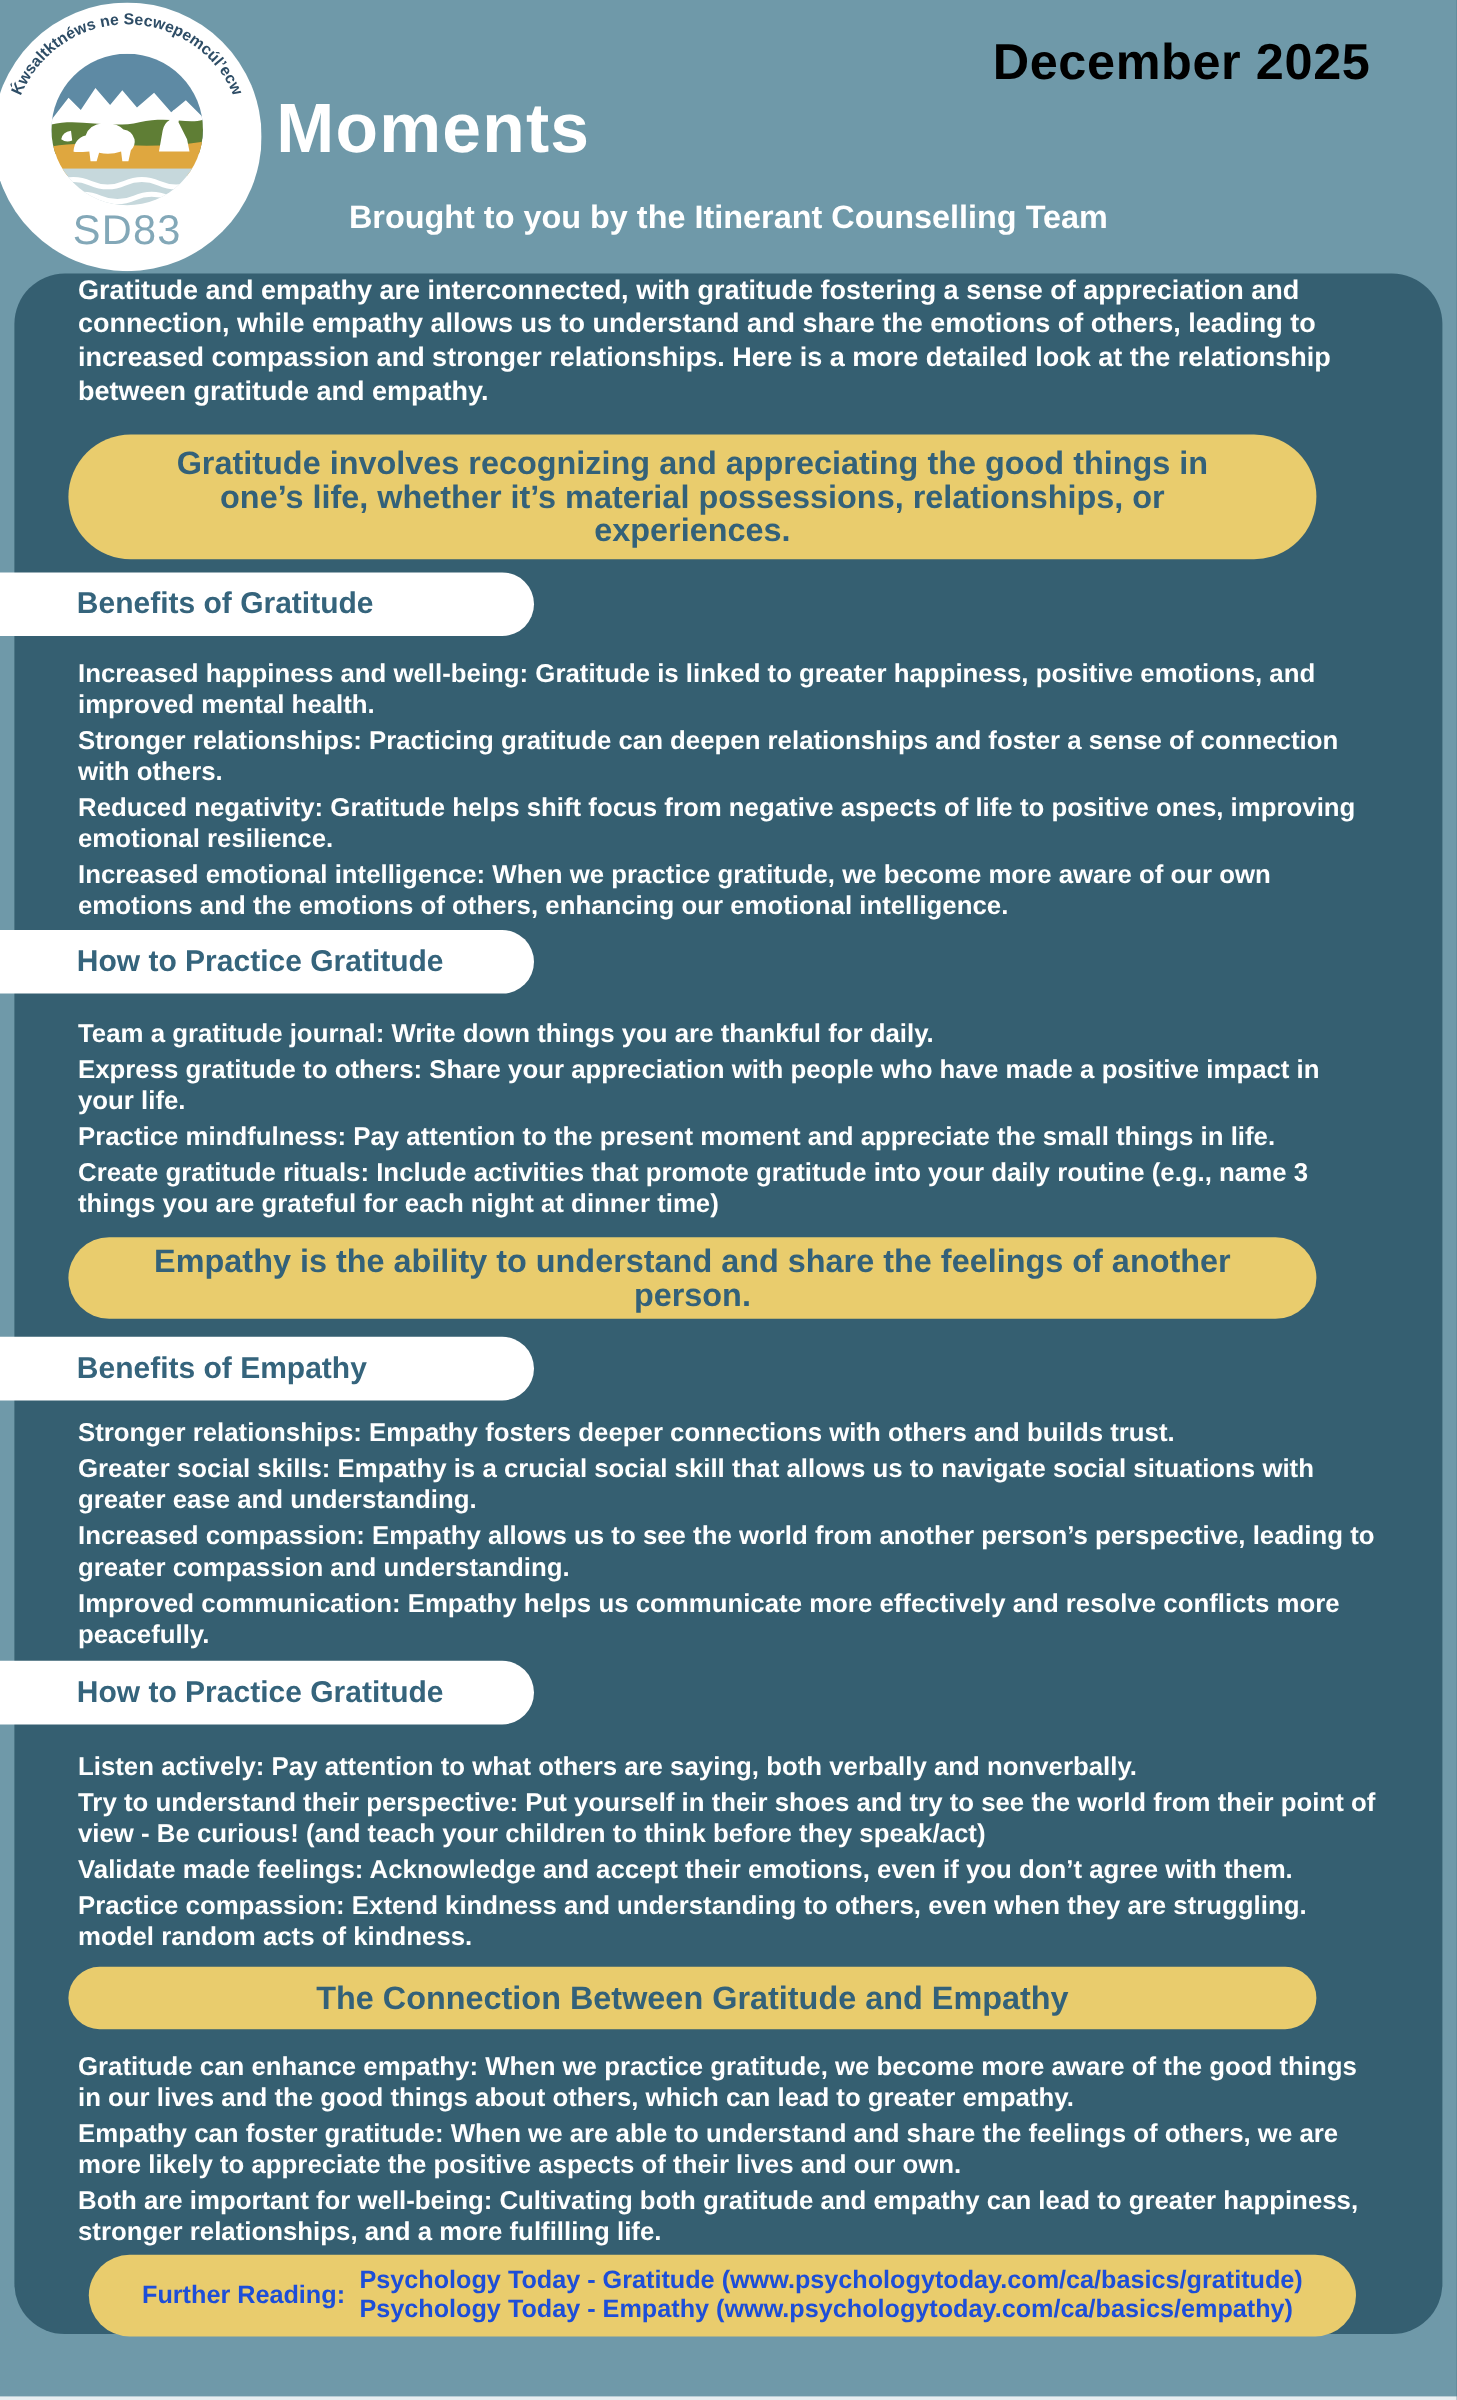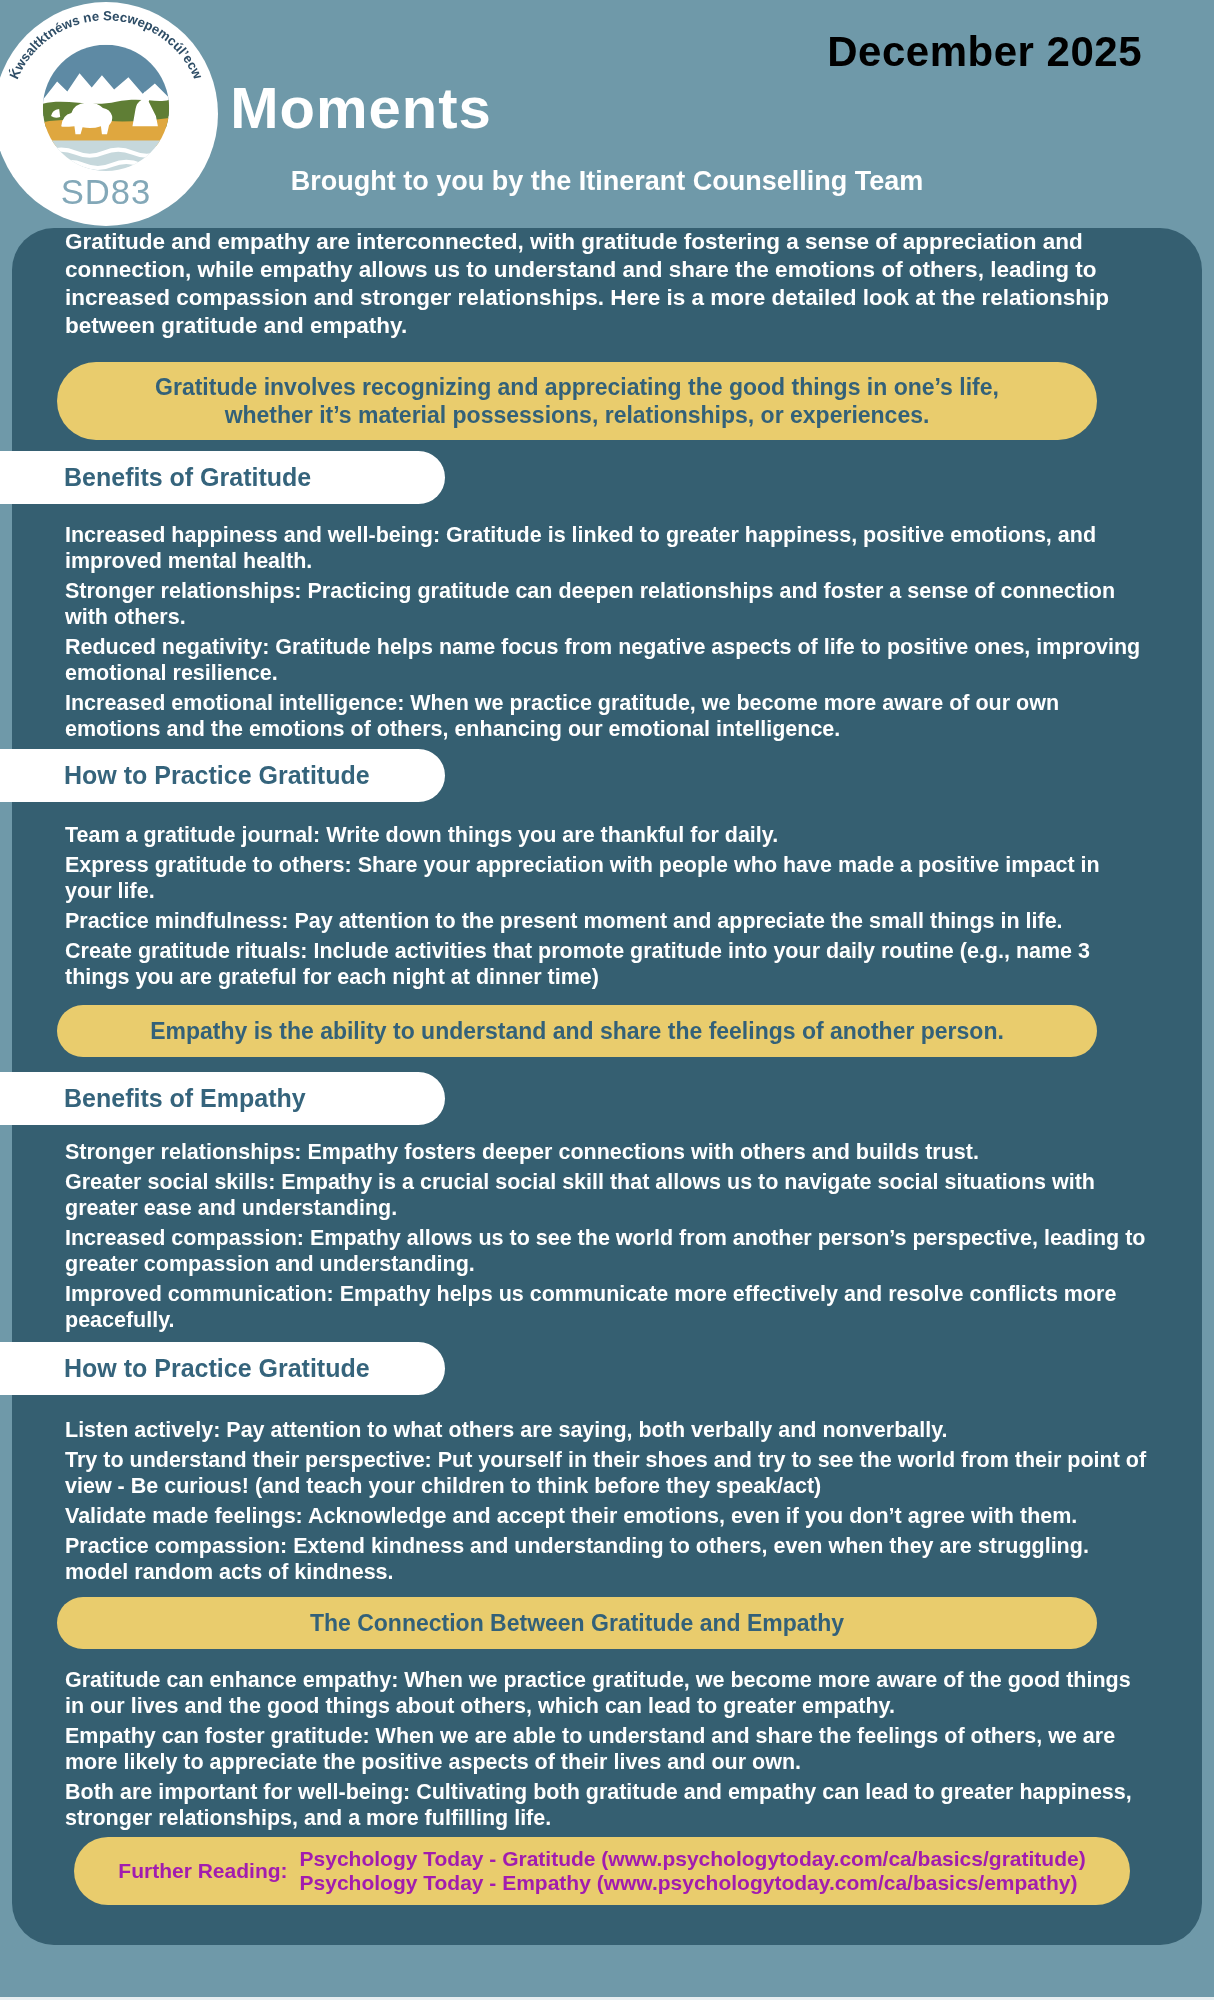--- a/index.html
+++ b/index.html
@@ -35,21 +35,21 @@
   .intro{
     margin:0 52px 0 53px;
     color:#ffffff;font-size:22.5px;font-weight:bold;line-height:28px;
   }
   .banner{
     margin-left:45px;width:1040px;box-sizing:border-box;
     background:#e9cc6d;border-radius:999px;
     display:flex;align-items:center;justify-content:center;text-align:center;
     color:#336179;font-weight:bold;
   }
-  .banner .banner-text{max-width:920px;font-size:23px;line-height:28px;}
+  .banner .banner-text{max-width:920px;font-size:27px;line-height:28px;}
   .banner-1{margin-top:22px;min-height:78px;padding:10px 30px;}
   .banner-2{margin-top:15px;min-height:52px;padding:6px 30px;}
   .banner-3{margin-top:12px;min-height:52px;padding:6px 30px;}
   .tab{
     margin-left:-12px;width:445px;height:53px;box-sizing:border-box;
     background:#ffffff;border-radius:0 27px 27px 0;
     display:flex;align-items:center;padding-left:64px;
     color:#35647c;font-size:25px;font-weight:bold;
   }
   .tab-1{margin-top:11px;align-items:center;}
@@ -65,21 +65,21 @@
   .item-list p{
     margin:0 0 4px 0;
     color:#ffffff;font-size:21.5px;font-weight:bold;line-height:26px;
   }
   
   .reading-pill{
     margin-top:6px;margin-left:62px;width:1056px;box-sizing:border-box;
     min-height:66px;padding:10px 24px;
     background:#e9cc6d;border-radius:999px;
     display:flex;align-items:center;justify-content:center;gap:12px;
-    color:#a21caf;font-size:21px;font-weight:bold;line-height:24px;
+    color:#1d4ed8;font-size:21px;font-weight:bold;line-height:24px;
   }
   .reading-lines{text-align:left;}
   
   .bottom-line{position:absolute;left:0;bottom:0;width:100%;height:3px;background:#e8eef1;}
 </style>
 </head>
 <body>
 
 <div class="header">
   <div class="date">December 2025</div>
@@ -127,21 +127,21 @@
   <div class="banner banner-1">
     <span class="banner-text">Gratitude involves recognizing and appreciating the good things in one’s life, whether it’s material possessions, relationships, or experiences.</span>
   </div>
 
   <div class="tab tab-1">
     <span>Benefits of Gratitude</span>
   </div>
   <div class="item-list list-1">
     <p>Increased happiness and well-being: Gratitude is linked to greater happiness, positive emotions, and improved mental health.</p>
     <p>Stronger relationships: Practicing gratitude can deepen relationships and foster a sense of connection with others.</p>
-    <p>Reduced negativity: Gratitude helps name focus from negative aspects of life to positive ones, improving emotional resilience.</p>
+    <p>Reduced negativity: Gratitude helps shift focus from negative aspects of life to positive ones, improving emotional resilience.</p>
     <p>Increased emotional intelligence: When we practice gratitude, we become more aware of our own emotions and the emotions of others, enhancing our emotional intelligence.</p>
   </div>
 
   <div class="tab tab-2">
     <span>How to Practice Gratitude</span>
   </div>
   <div class="item-list list-2">
     <p>Team a gratitude journal: Write down things you are thankful for daily.</p>
     <p>Express gratitude to others: Share your appreciation with people who have made a positive impact in your life.</p>
     <p>Practice mindfulness: Pay attention to the present moment and appreciate the small things in life.</p>

